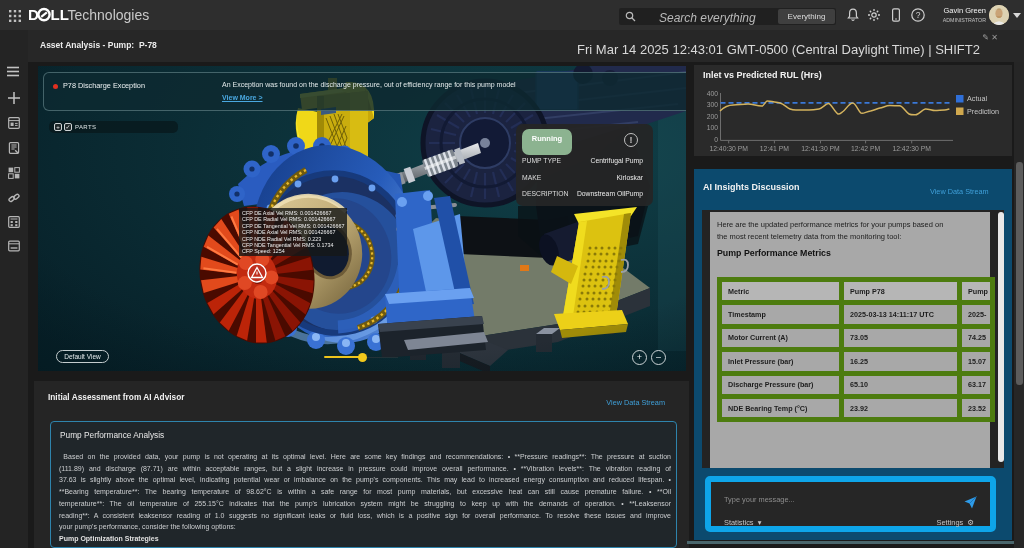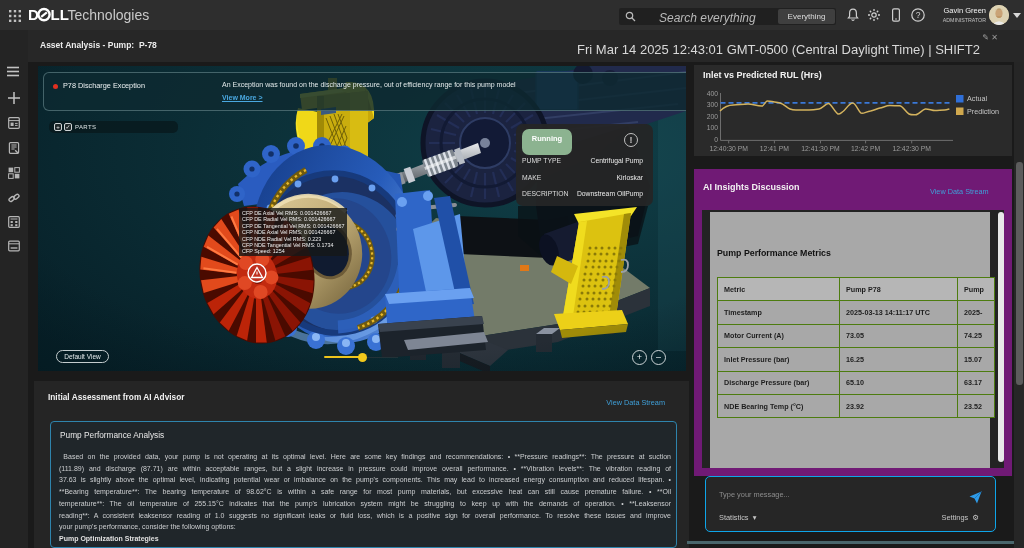--- a/index.html
+++ b/index.html
@@ -53,34 +53,34 @@
 #assess .vds{position:absolute;right:24px;top:17px;font-size:7.3px;color:#3f9fd8}
 #bluebox{position:absolute;left:16px;top:40px;width:627px;height:127px;border:1px solid #2e84ad;border-radius:4px;background:#20262a}
 #bluebox h4{position:absolute;left:9px;top:8px;font-size:8.3px;font-weight:normal;color:#e8e8e8}
 #btext{position:absolute;left:8px;top:29px;width:612px;font-size:7px;line-height:11.7px;color:#ccced0}
 #btext .jl{text-align:justify;text-align-last:justify;white-space:nowrap;overflow:hidden}
 #btext .bld{font-weight:bold;color:#e0e0e0}
 
 #chartp{position:absolute;left:694px;top:65px;width:318px;height:91px;background:#2a2a2a}
 #chartp h3{position:absolute;left:9px;top:5px;font-size:9px;color:#f2f2f2}
 
-#aip{position:absolute;left:694px;top:169px;width:318px;height:307px;background:#701a75}
+#aip{position:absolute;left:694px;top:169px;width:318px;height:371px;background:#0c4a6e}
 #aip h3{position:absolute;left:9px;top:13px;font-size:9px;color:#f2f2f2}
 #aip .vds{position:absolute;left:236px;top:18px;font-size:7.3px;color:#3f9fd8}
 #msgarea{position:absolute;left:8px;top:41px;width:302px;height:258px;background:#232323;overflow:hidden}
 #bubble{position:absolute;left:8px;top:2px;width:280px;height:256px;background:#a8a8a8;color:#1d1d1d}
 #bubble .l1{position:absolute;left:7px;top:7px;font-size:7.5px;line-height:11.7px;width:262px}
 #bubble h4{position:absolute;left:7px;top:36px;font-size:8.8px;color:#111}
 #mtable{position:absolute;left:7px;top:65px;width:278px;border-collapse:collapse;font-size:7.2px;color:#1d1d1d}
-#mtable th,#mtable td{border:1px solid #4d7c0f;height:23.4px;padding:0 0 0 6px;text-align:left;font-weight:bold;white-space:nowrap;overflow:hidden}
+#mtable th,#mtable td{border:5px solid #4d7c0f;height:23.4px;padding:0 0 0 6px;text-align:left;font-weight:bold;white-space:nowrap;overflow:hidden}
 #mtable td.v{font-weight:bold}
 #mtable th{background:#b6b6b6}
 #mtable td{background:#a8a8a8}
 #aiscroll{position:absolute;left:304px;top:43px;width:6px;height:250px;background:#e8e8e8;border-radius:3px}
-#inputbox{position:absolute;left:11px;top:307px;width:291px;height:56px;border:1px solid #0ea5e9;border-radius:5px;background:#262626}
+#inputbox{position:absolute;left:11px;top:307px;width:291px;height:56px;border:6px solid #0ea5e9;border-radius:5px;background:#262626}
 #inputbox .ph{position:absolute;left:13px;top:13px;font-size:7.4px;color:#8d8d8d}
 #inputbox .st{position:absolute;left:13px;top:36px;font-size:7.4px;color:#c6c6c6}
 #inputbox .se{position:absolute;right:16px;top:36px;font-size:7.4px;color:#c6c6c6}
 #botline{position:absolute;left:687px;top:541px;width:337px;height:3px;background:#4a666c}
 
 #wsb{position:absolute;left:1014px;top:62px;width:10px;height:486px;background:#262626}
 #wsbt{position:absolute;left:1015.5px;top:162px;width:7px;height:223px;background:#5c5c5c;border-radius:3px}
 </style></head>
 <body>
 
@@ -652,20 +652,21 @@
     <text x="273" y="36.4" font-family="Liberation Sans" font-size="7.2" fill="#c6c6c6">Actual</text>
     <text x="273" y="48.9" font-family="Liberation Sans" font-size="7.2" fill="#c6c6c6">Prediction</text>
   </svg>
 </div>
 
 <div id="aip">
   <h3>AI Insights Discussion</h3>
   <div class="vds">View Data Stream</div>
   <div id="msgarea">
     <div id="bubble">
+      <div class="l1">Here are the updated performance metrics for your pumps based on<br>the most recent telemetry data from the monitoring tool:</div>
       <h4>Pump Performance Metrics</h4>
       <table id="mtable">
         <tbody>
             <tr>
               <th style="width:122px">Metric</th>
               <th style="width:118px">Pump P78</th>
               <th>Pump</th>
             </tr>
         <tr>
               <td>Timestamp</td>

